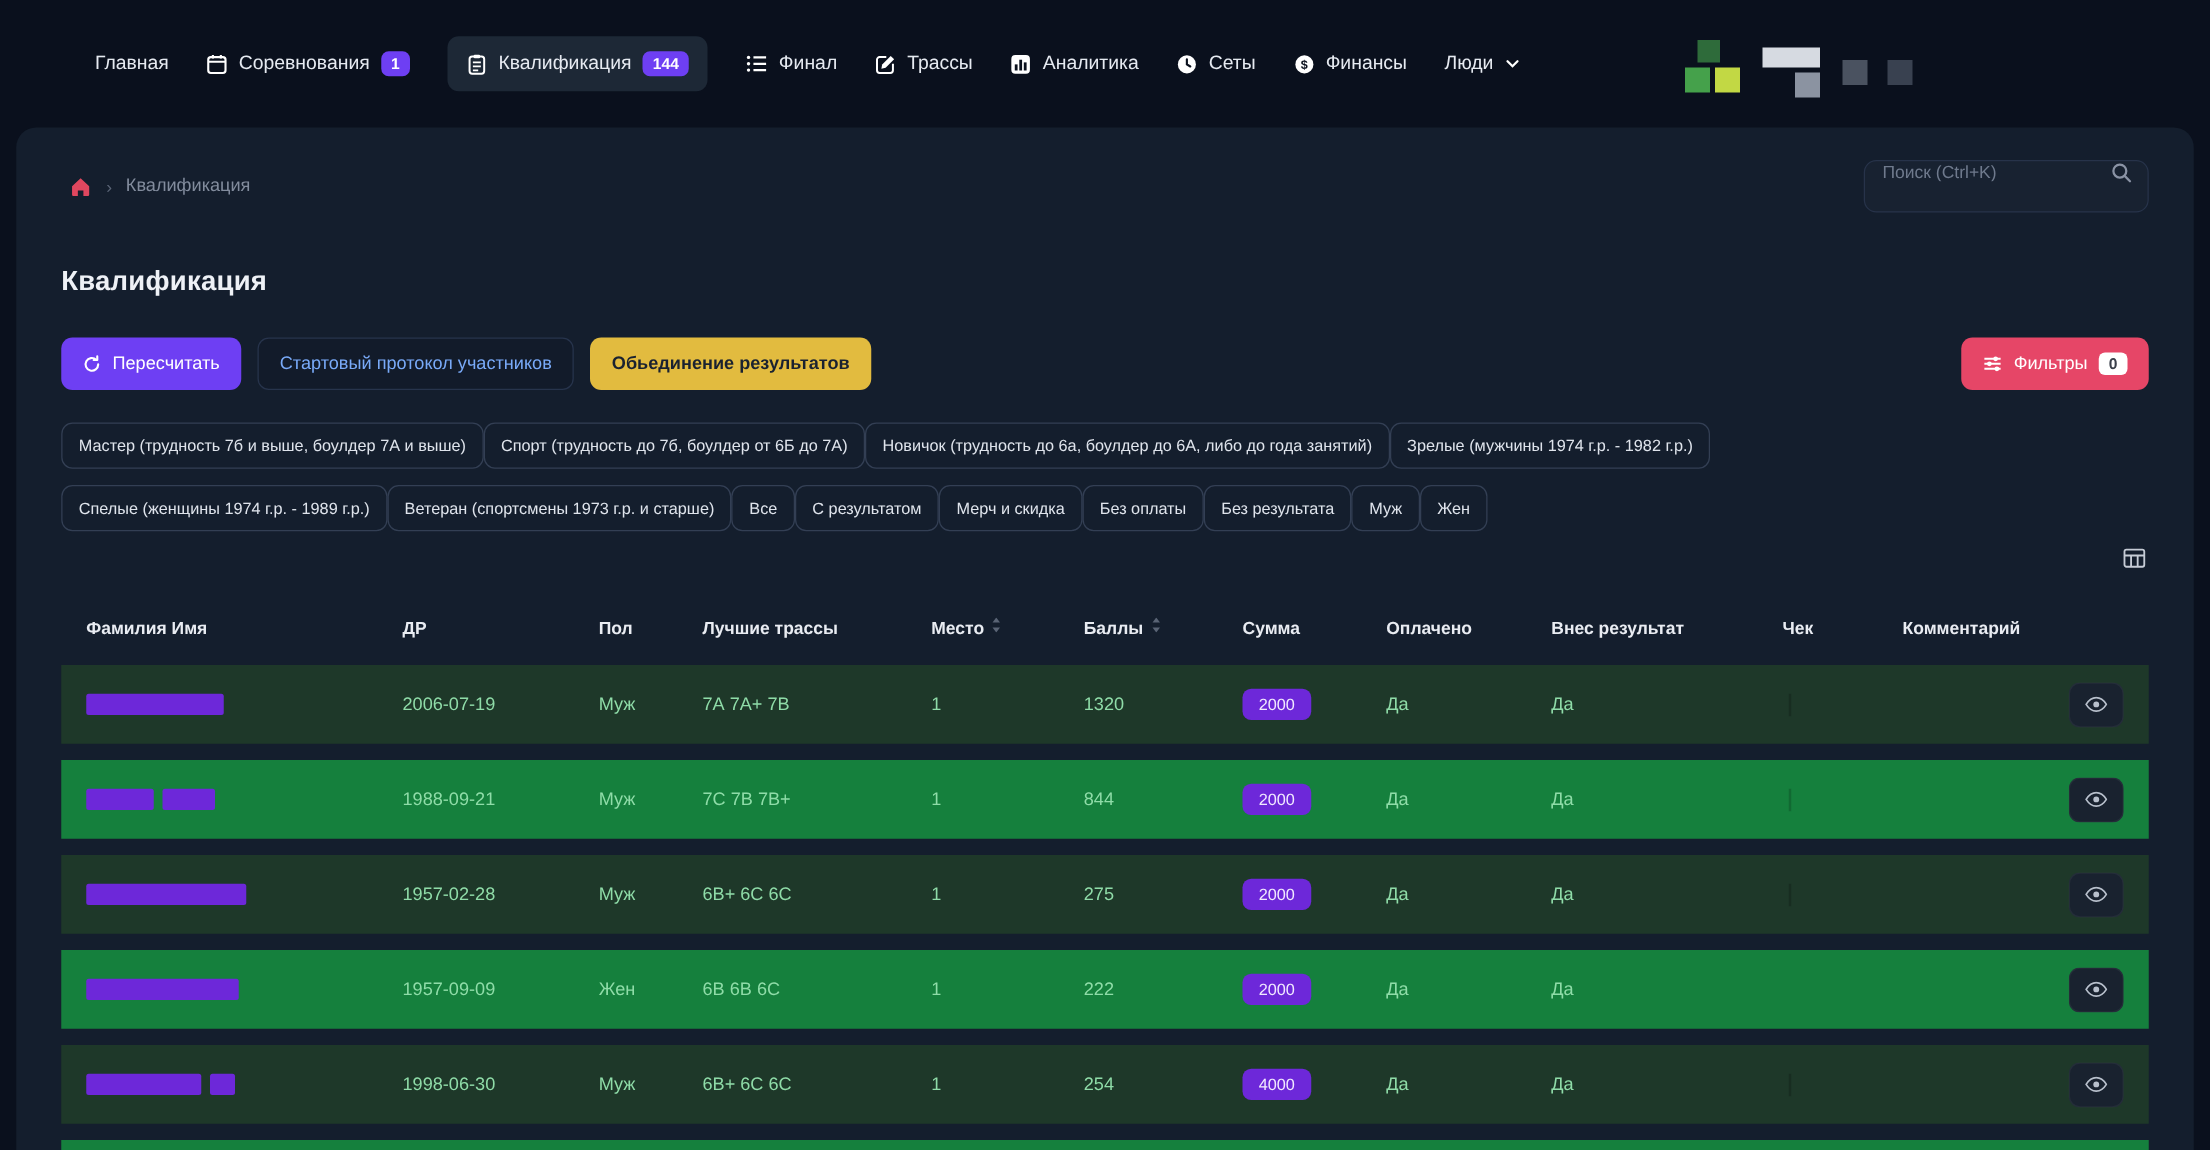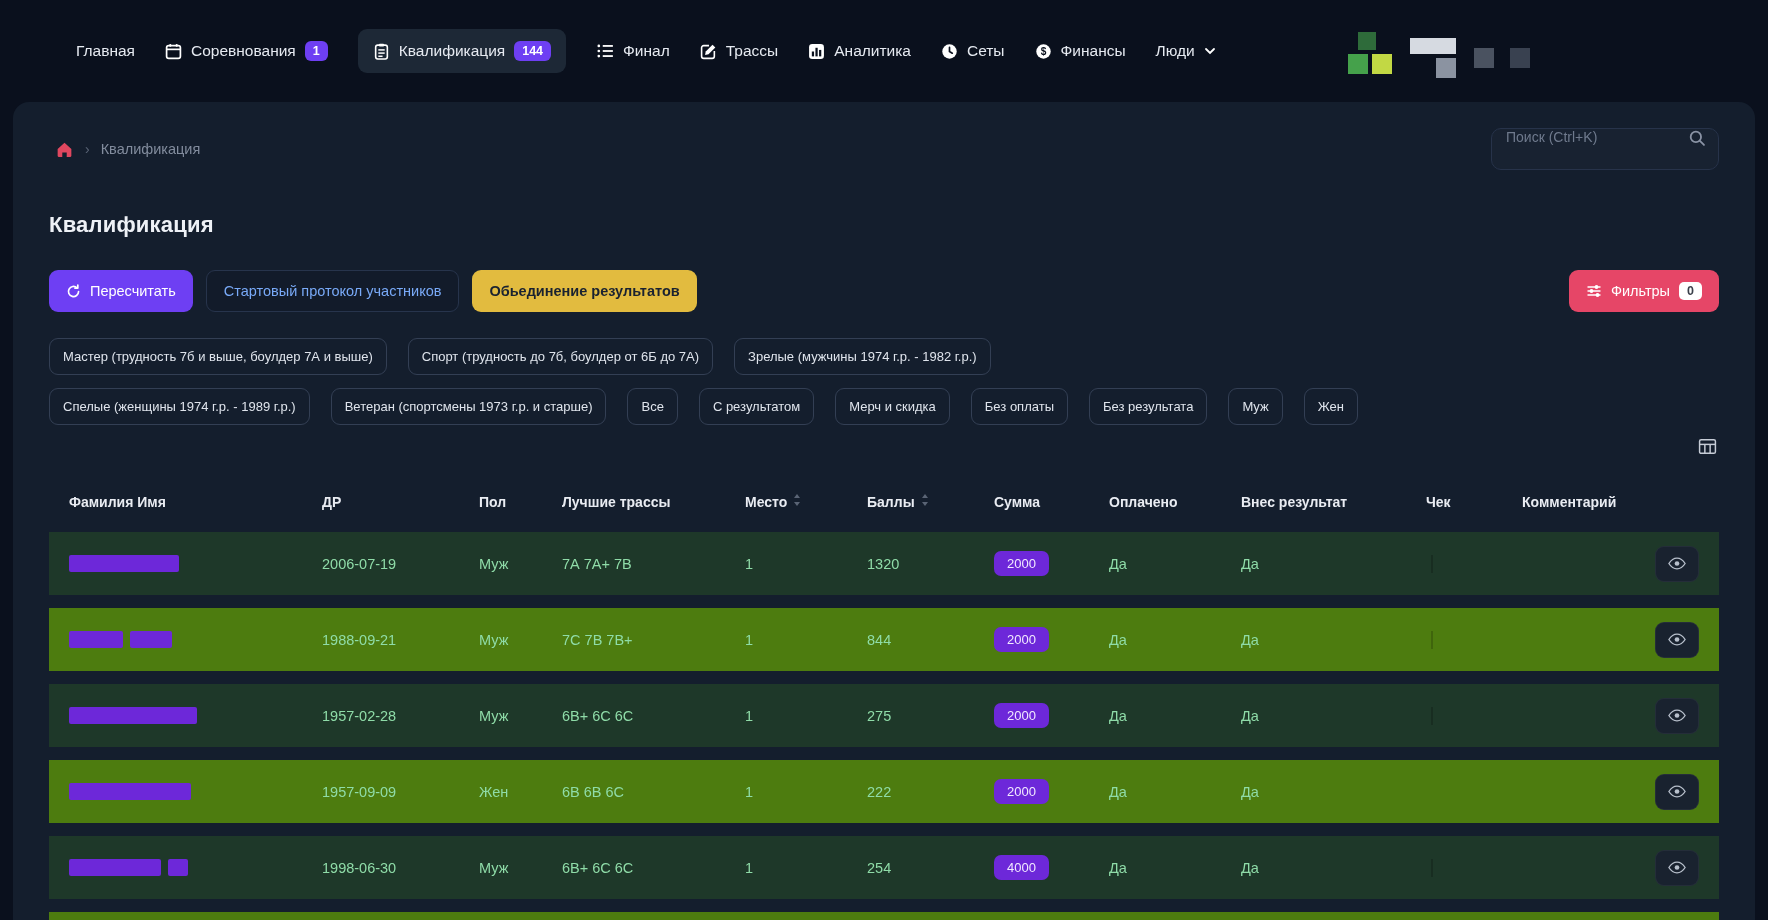--- a/index.html
+++ b/index.html
@@ -38,41 +38,41 @@
   
   .toolbar { margin-top:32px; display:flex; align-items:center; gap:13px; }
   .btn { height:42px; display:inline-flex; align-items:center; gap:9px; padding:0 17px; border-radius:9px; font-size:14.5px; border:none; cursor:pointer; font-family:inherit; }
   .btn-recalc { background:#6e3ff3; color:#fff; }
   .btn-protocol { background:#121b2a; color:#79aaf8; border:1px solid #27344c; }
   .btn-merge { background:#e2bb3f; color:#1a2230; font-weight:700; }
   .btn-filters { margin-left:auto; background:#e64667; color:#fff; }
   .count-badge { background:#fff; color:#3a3f4a; border-radius:5px; padding:3px 8px; font-size:12.5px; font-weight:700; line-height:1; }
 
   
-  .chips { margin-top:26px; display:flex; gap:21px; }
+  .chips { margin-top:26px; display:flex; gap:0; }
   .chips + .chips { margin-top:13px; }
   .chip { border:1px solid #333f54; border-radius:9px; padding:10px 13px; font-size:13px; color:#dfe4ec; cursor:pointer; background:transparent; white-space:nowrap; font-family:inherit; }
 
   .icon-row { display:flex; justify-content:flex-end; margin-top:12px; padding-right:2px; }
   .grid-icon { color:#c6ccd6; cursor:pointer; display:flex; }
 
   
   .thead, .trow {
     display:grid;
     grid-template-columns:253px 157px 83px 183px 122px 127px 115px 132px 185px 96px 130px 1fr;
     align-items:center;
     padding:0 20px;
   }
   .thead { margin-top:30px; height:32px; font-size:14px; font-weight:700; color:#e9ecf2; }
   .th { display:flex; gap:6px; }
   .sort { color:#717c8e; display:flex; cursor:pointer; }
   .rows { margin-top:14px; }
   .trow { height:63px; margin-bottom:13px; font-size:14.5px; color:#8fdca8; }
   .trow.green-a { background:#1e3829; }
-  .trow.green-b { background:#4d7c0f; }
+  .trow.green-b { background:#15803d; }
   .redact { display:inline-block; height:17px; border-radius:2px; background:#6d28d9; vertical-align:middle; }
   .redact + .redact { margin-left:7px; }
   .badge-sum { display:inline-block; background:#6d28d9; color:#f1e9ff; border-radius:7px; padding:6px 13px; font-size:13px; line-height:1; }
   .thumb { position:relative; width:34px; height:44px; background:#fdfdfd; border-radius:3px; margin-left:6px; box-shadow:0 0 0 1px rgba(0,0,0,.18); }
   .thumb::before { content:""; position:absolute; left:5px; right:5px; top:8px; height:28px;
     background:repeating-linear-gradient(to bottom,#b9c0ca 0 1.5px,transparent 1.5px 6px); }
   .thumb.img::before { top:5px; height:34px;
     background:linear-gradient(135deg,#bcd4ee 0 40%,#e8f0fa 40% 70%,#9fc0e4 70%); }
   .eye-btn { justify-self:end; width:44px; height:36px; border-radius:9px; background:#19222f; border:1px solid rgba(255,255,255,.05);
     color:#b8c0cc; display:flex; align-items:center; justify-content:center; cursor:pointer; }
@@ -242,20 +242,21 @@
           </svg>
         </span>
       <span>Фильтры</span>
       <span class="count-badge">0</span>
     </button>
   </div>
 
   <div class="chips">
     <button class="chip">Мастер (трудность 7б и выше, боулдер 7А и выше)</button>
     <button class="chip">Спорт (трудность до 7б, боулдер от 6Б до 7А)</button>
+    <button class="chip">Новичок (трудность до 6а, боулдер до 6А, либо до года занятий)</button>
     <button class="chip">Зрелые (мужчины 1974 г.р. - 1982 г.р.)</button>
   </div>
   <div class="chips">
     <button class="chip">Спелые (женщины 1974 г.р. - 1989 г.р.)</button>
     <button class="chip">Ветеран (спортсмены 1973 г.р. и старше)</button>
     <button class="chip">Все</button>
     <button class="chip">С результатом</button>
     <button class="chip">Мерч и скидка</button>
     <button class="chip">Без оплаты</button>
     <button class="chip">Без результата</button>

